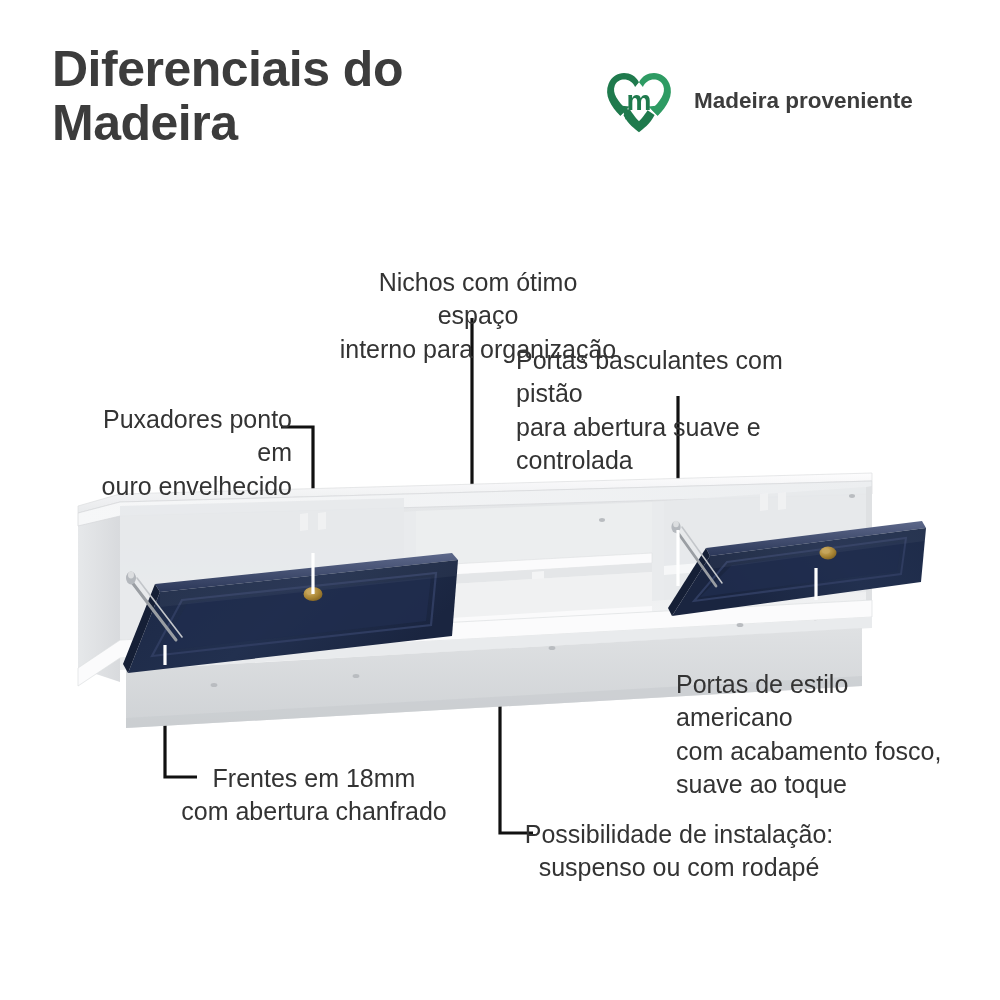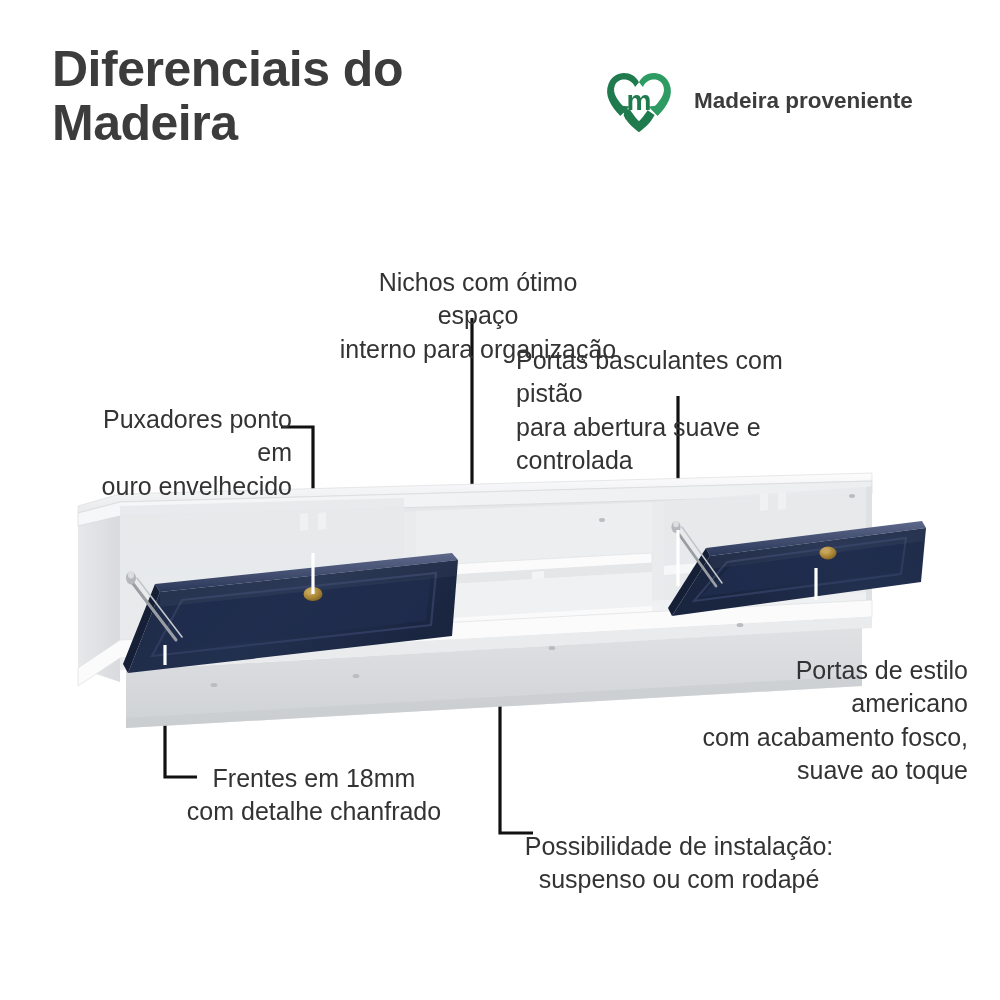--- a/index.html
+++ b/index.html
@@ -12,23 +12,23 @@
   .logo-wrap{position:absolute;left:600px;top:62px;display:flex;align-items:center;gap:16px;}
   .logo-mark{width:78px;height:78px;flex:none;position:relative;}
   .logo-text{font-size:22.5px;line-height:1.28;font-weight:bold;color:#3c3c3c;white-space:nowrap;}
 
   
   .callout{position:absolute;font-size:25px;line-height:1.33;color:#333333;white-space:pre-line;}
 
   .co-nichos   {left:338px;top:266px;width:280px;text-align:center;}
   .co-pistao   {left:516px;top:344px;width:330px;}
   .co-puxador  {left:74px;top:372px;width:218px;text-align:right;margin-top:31px;}
-  .co-american {left:676px;top:654px;width:292px;text-align:right;}
+  .co-american {left:676px;top:668px;width:292px;text-align:left;}
   .co-frentes  {left:180px;top:762px;width:268px;text-align:center;}
-  .co-instala  {left:520px;top:818px;width:318px;text-align:center;margin-top:12px;}
+  .co-instala  {left:520px;top:818px;width:318px;text-align:center;}
 
   svg.vec{position:absolute;left:0;top:0;width:1000px;height:1000px;overflow:visible;}
   svg.vec.under{z-index:1;}
   svg.vec.over{z-index:3;pointer-events:none;}
   .furn{position:absolute;left:0;top:0;width:1000px;height:1000px;z-index:2;}
   .txtlayer{z-index:4;}
 </style>
 </head>
 <body>
 
@@ -258,18 +258,18 @@
     <div class="callout co-nichos">Nichos com ótimo espaço
 interno para organização</div>
     <div class="callout co-pistao">Portas basculantes com pistão
 para abertura suave e controlada</div>
     <div class="callout co-puxador">Puxadores ponto em
 ouro envelhecido</div>
     <div class="callout co-american">Portas de estilo americano
 com acabamento fosco,
 suave ao toque</div>
     <div class="callout co-frentes">Frentes em 18mm
-com detalhe chanfrado</div>
+com abertura chanfrado</div>
     <div class="callout co-instala">Possibilidade de instalação:
 suspenso ou com rodapé</div>
 
   </div>
 </div>
 
 </body></html>

